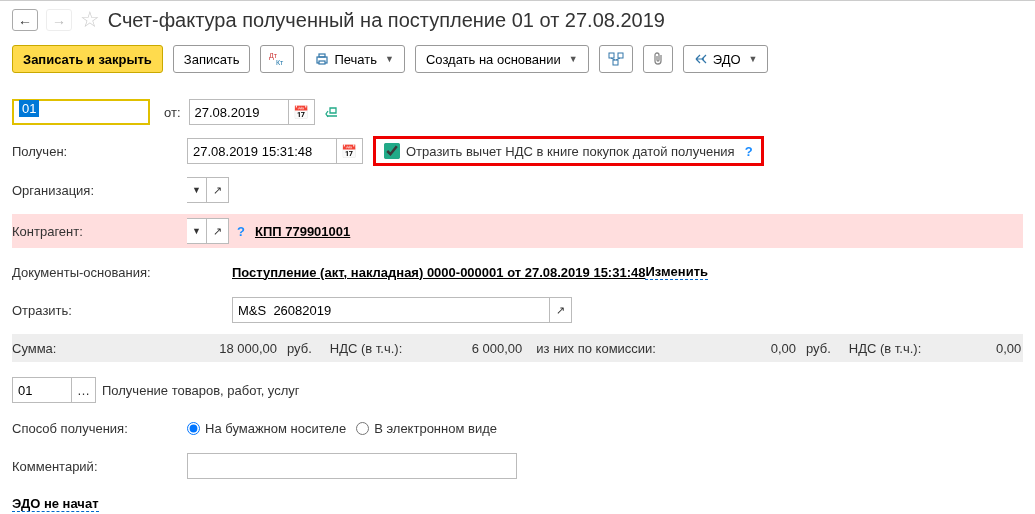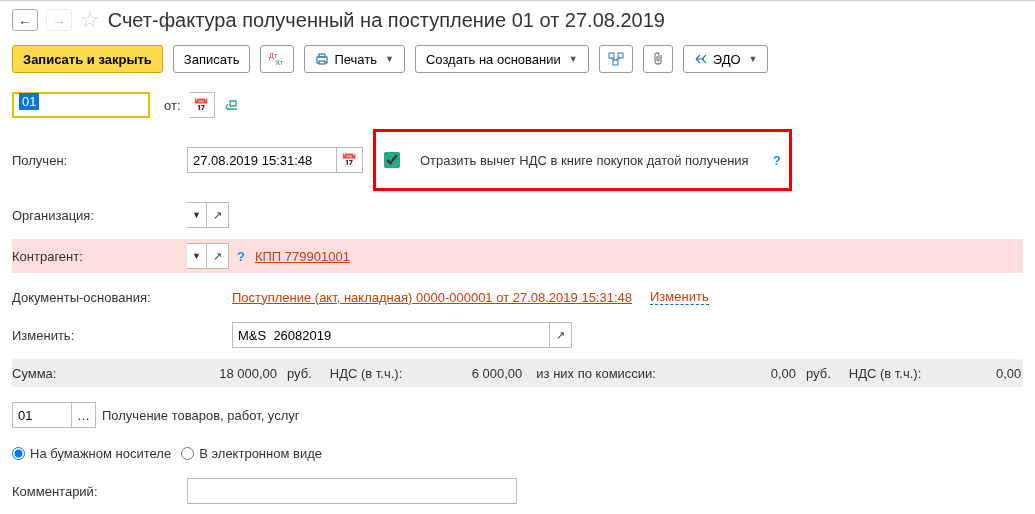--- a/index.html
+++ b/index.html
@@ -4,43 +4,43 @@
 <style>
   * { box-sizing: border-box; margin: 0; padding: 0; }
   body { font-family: Arial, sans-serif; font-size: 13px; color: #333; background: #fff; }
   .app { padding: 4px 12px; }
   .top-border { border-top: 1px solid #ccc; padding-top: 6px; }
   .title-row { display: flex; align-items: center; gap: 8px; margin-bottom: 12px; }
   .nav-arrow { width: 26px; height: 22px; border: 1px solid #aaa; border-radius: 3px; background: #fff; display: inline-flex; align-items: center; justify-content: center; font-size: 14px; cursor: pointer; }
   .nav-arrow.disabled { opacity: 0.35; border-color: #ccc; }
   .star-icon { font-size: 22px; color: #ccc; cursor: pointer; }
   .page-title { font-size: 20px; font-weight: normal; color: #333; }
-  .toolbar { display: flex; gap: 10px; align-items: center; margin-bottom: 18px; }
+  .toolbar { display: flex; gap: 10px; align-items: center; margin-bottom: 25px; }
   .btn { height: 28px; padding: 0 10px; border: 1px solid #999; border-radius: 3px; background: #fff; font-size: 13px; display: inline-flex; align-items: center; gap: 5px; cursor: pointer; }
   .btn-yellow { background: #ffdb4d; border-color: #c9a900; font-weight: bold; }
   .btn-icon-only { padding: 0 8px; }
   .dropdown-arrow { font-size: 9px; margin-left: 3px; color: #555; }
   .form-row { display: flex; align-items: center; margin-bottom: 10px; min-height: 28px; }
   .label { width: 175px; font-size: 13px; color: #333; flex-shrink: 0; }
   .label-doc { width: 220px; }
   .input-box { height: 26px; border: 1px solid #bbb; padding: 0 5px; font-size: 13px; background: #fff; }
   .input-group { display: flex; align-items: center; }
   .select-btn { width: 20px; height: 26px; border: 1px solid #bbb; border-left: none; background: #fff; display: inline-flex; align-items: center; justify-content: center; font-size: 9px; cursor: pointer; }
   .open-btn { width: 22px; height: 26px; border: 1px solid #bbb; border-left: none; background: #fff; display: inline-flex; align-items: center; justify-content: center; font-size: 11px; cursor: pointer; }
   .invoice-no { border: 2px solid #e0c000; }
   .invoice-no .input-box { border: none; width: 134px; height: 22px; }
   .selected-text { background: #0078d7; color: #fff; padding: 1px 3px; }
   .date-label { margin: 0 8px 0 14px; }
   .cal-btn { width: 26px; height: 26px; border: 1px solid #bbb; border-left: none; background: #fff; display: inline-flex; align-items: center; justify-content: center; font-size: 13px; cursor: pointer; color: #555; }
   .action-icon { margin-left: 10px; color: #3a7; font-size: 14px; cursor: pointer; }
-  .red-box { border: 3px solid #e00; padding: 20px 8px; display: inline-flex; align-items: center; gap: 20px; margin-left: 10px; justify-content: flex-end; }
+  .red-box { border: 3px solid #e00; padding: 4px 8px; display: inline-flex; align-items: center; gap: 6px; margin-left: 10px; justify-content: flex-end; }
   .checkbox { width: 16px; height: 16px; accent-color: #2a8; }
   .help-icon { color: #1a8cff; font-weight: bold; cursor: pointer; margin-left: 4px; }
   .pink-row { background: #ffdede; padding: 4px 0; }
-  .link { color: #c2410c; text-decoration: underline; cursor: pointer; }
+  .link { color: #000000; text-decoration: underline; cursor: pointer; font-weight: bold; }
   .link-dotted { border-bottom: 1px dashed #0066cc; text-decoration: none; }
   .sum-row { background: #eee; padding: 6px 0; margin-bottom: 14px; }
   .sum-grid { display: flex; align-items: flex-start; }
   .sum-label { width: 175px; padding-left: 0; }
   .sum-val { text-align: right; }
   .radio-group { display: flex; align-items: center; gap: 10px; }
   .radio-item { display: flex; align-items: center; gap: 5px; }
   .small-input { width: 60px; }
   .dots-btn { width: 24px; height: 26px; border: 1px solid #bbb; border-left: none; background: #fff; display: inline-flex; align-items: center; justify-content: center; cursor: pointer; }
   svg { display: block; }
@@ -100,20 +100,21 @@
       <span class="dropdown-arrow">▼</span>
     </button>
   </div>
 
   <div class="form-row">
     <span class="input-group invoice-no">
       <span class="input-box"><span class="selected-text">01</span></span>
     </span>
     <span class="date-label">от:</span>
     <span class="input-group">
+      <input class="input-box" style="width: 100px;" value="27.08.2019">
       <span class="cal-btn">📅</span>
     </span>
     <span class="action-icon">
       <svg width="16" height="14">
           <path d="M2 11h10M5 3h6v5H5z" fill="none" stroke="#2a8" stroke-width="1.3"></path>
           <path d="M3 6l-2 3 2 3" fill="none" stroke="#2a8" stroke-width="1.3"></path>
         </svg>
     </span>
   </div>
 
@@ -144,25 +145,25 @@
       <span class="select-btn">▼</span>
       <span class="open-btn">↗</span>
     </span>
     <span class="help-icon" style="margin-left:8px">?</span>
     <a class="link" style="margin-left:10px">КПП 779901001</a>
   </div>
 
   <div class="form-row">
     <span class="label label-doc">Документы-основания:</span>
     <a class="link">Поступление (акт, накладная) 0000-000001 от 27.08.2019 15:31:48</a>
-    <a class="link link-dotted" style="margin-left:18px">Изменить</a>
-  </div>
-
-  <div class="form-row">
-    <span class="label label-doc">Изменить:</span>
+    <a class="link link-dotted" style="">Изменить</a>
+  </div>
+
+  <div class="form-row">
+    <span class="label label-doc">Отразить:</span>
     <span class="input-group">
       <input class="input-box" style="width: 318px;" value="M&amp;S  26082019">
       <span class="open-btn">↗</span>
     </span>
   </div>
 
   <div class="form-row sum-row">
     <div class="sum-grid" style="width:100%">
       <span class="sum-label">Сумма:</span>
       <span class="sum-val" style="width:90px">18 000,00</span>
@@ -179,20 +180,21 @@
 
   <div class="form-row">
     <span class="input-group">
       <input class="input-box small-input" value="01" style="">
       <span class="dots-btn">…</span>
     </span>
     <span style="margin-left:6px">Получение товаров, работ, услуг</span>
   </div>
 
   <div class="form-row">
+    <span class="label">Способ получения:</span>
     <div class="radio-group">
       <label class="radio-item">
           <input type="radio" name="rm" checked="" style=""> 
           <span>На бумажном носителе</span>
         </label>
       <label class="radio-item">
           <input type="radio" name="rm" style=""> 
           <span>В электронном виде</span>
         </label>
     </div>

